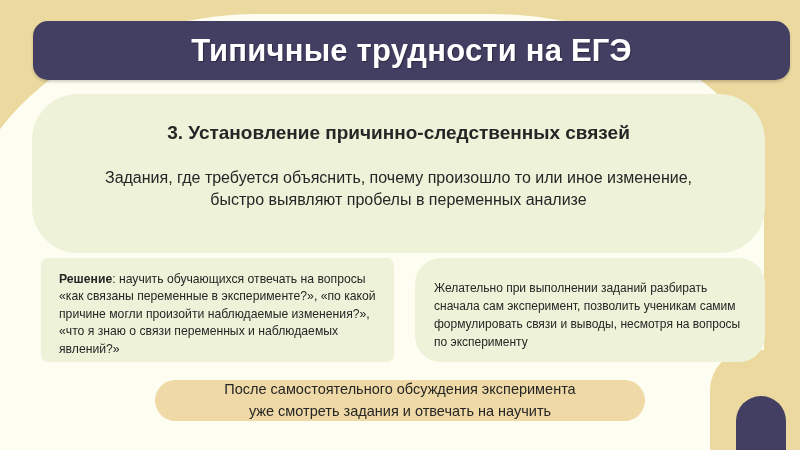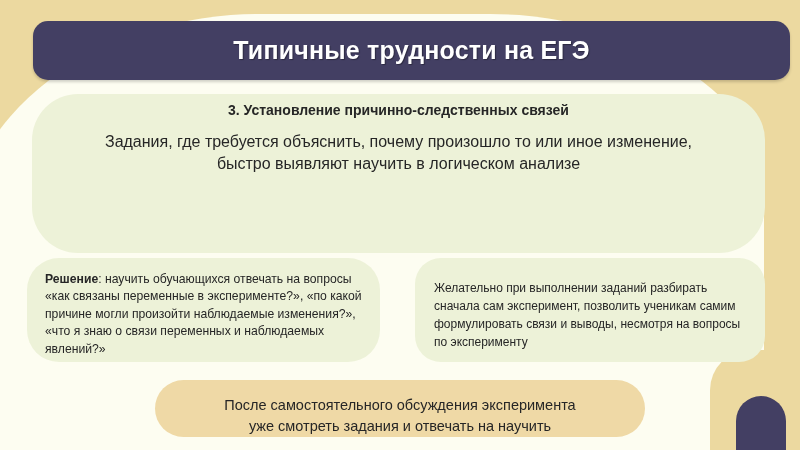--- a/index.html
+++ b/index.html
@@ -75,65 +75,65 @@
     height: 59px;
     background: #433f63;
     border-radius: 15px;
     display: flex;
     align-items: center;
     justify-content: center;
     box-shadow: 0 2px 3px rgba(0,0,0,0.18);
   }
   .title-text {
     color: #ffffff;
-    font-size: 25px;
+    font-size: 31px;
     font-weight: bold;
     letter-spacing: 0.2px;
     text-shadow: 1px 1px 1px rgba(0,0,0,0.35);
     white-space: nowrap;
   }
 
   
   .main-panel {
     position: absolute;
     left: 32px;
     top: 94px;
     width: 733px;
     height: 159px;
     background: #edf2d8;
     border-radius: 46px;
     display: flex;
     flex-direction: column;
     align-items: center;
   }
   .panel-heading {
-    margin-top: 8px;
-    font-size: 14px;
+    margin-top: 28px;
+    font-size: 19px;
     font-weight: bold;
     color: #262626;
     text-align: center;
   }
   .panel-body {
-    margin-top: 13px;
+    margin-top: 23px;
     font-size: 16px;
     line-height: 1.35;
     color: #262626;
     text-align: center;
     width: 700px;
   }
 
   
   .note-left {
     position: absolute;
-    left: 27px;
+    left: 41px;
     top: 258px;
     width: 353px;
     height: 104px;
     background: #edf2d8;
-    border-radius: 32px;
+    border-radius: 7px;
     box-sizing: border-box;
     padding: 13px 14px 10px 18px;
   }
   .note-right {
     position: absolute;
     left: 415px;
     top: 258px;
     width: 350px;
     height: 104px;
     background: #edf2d8;
@@ -154,27 +154,27 @@
   .bold-lead {
     font-weight: bold;
   }
 
   
   .bottom-pill {
     position: absolute;
     left: 155px;
     top: 380px;
     width: 490px;
-    height: 57px;
+    height: 41px;
     background: #efd9a6;
     border-radius: 29px;
     display: flex;
     flex-direction: column;
     align-items: center;
-    justify-content: flex-end;
+    justify-content: center;
   }
   .bottom-pill-line {
     font-size: 14.5px;
     line-height: 1.45;
     color: #262626;
     text-align: center;
   }
 </style>
 </head>
 <body>
@@ -188,21 +188,21 @@
   <div class="bg-arch"></div>
 
   <div class="title-bar">
     <span class="title-text">Типичные трудности на ЕГЭ</span>
   </div>
 
   <div class="main-panel">
     <div class="panel-heading">3. Установление причинно-следственных связей</div>
     <div class="panel-body">
       <div>Задания, где требуется объяснить, почему произошло то или иное изменение,</div>
-      <div>быстро выявляют научить в логическом анализе</div>
+      <div>быстро выявляют пробелы в переменных анализе</div>
     </div>
   </div>
 
   <div class="note-left">
     <div class="note-text"><span class="bold-lead">Решение</span><span>: научить обучающихся отвечать на вопросы «как связаны переменные в эксперименте?», «по какой причине могли произойти наблюдаемые изменения?», «что я знаю о связи переменных и наблюдаемых явлений?»</span></div>
   </div>
 
   <div class="note-right">
     <div class="note-text-right">Желательно при выполнении заданий разбирать сначала сам эксперимент, позволить ученикам самим формулировать связи и выводы, несмотря на вопросы по эксперименту</div>
   </div>

